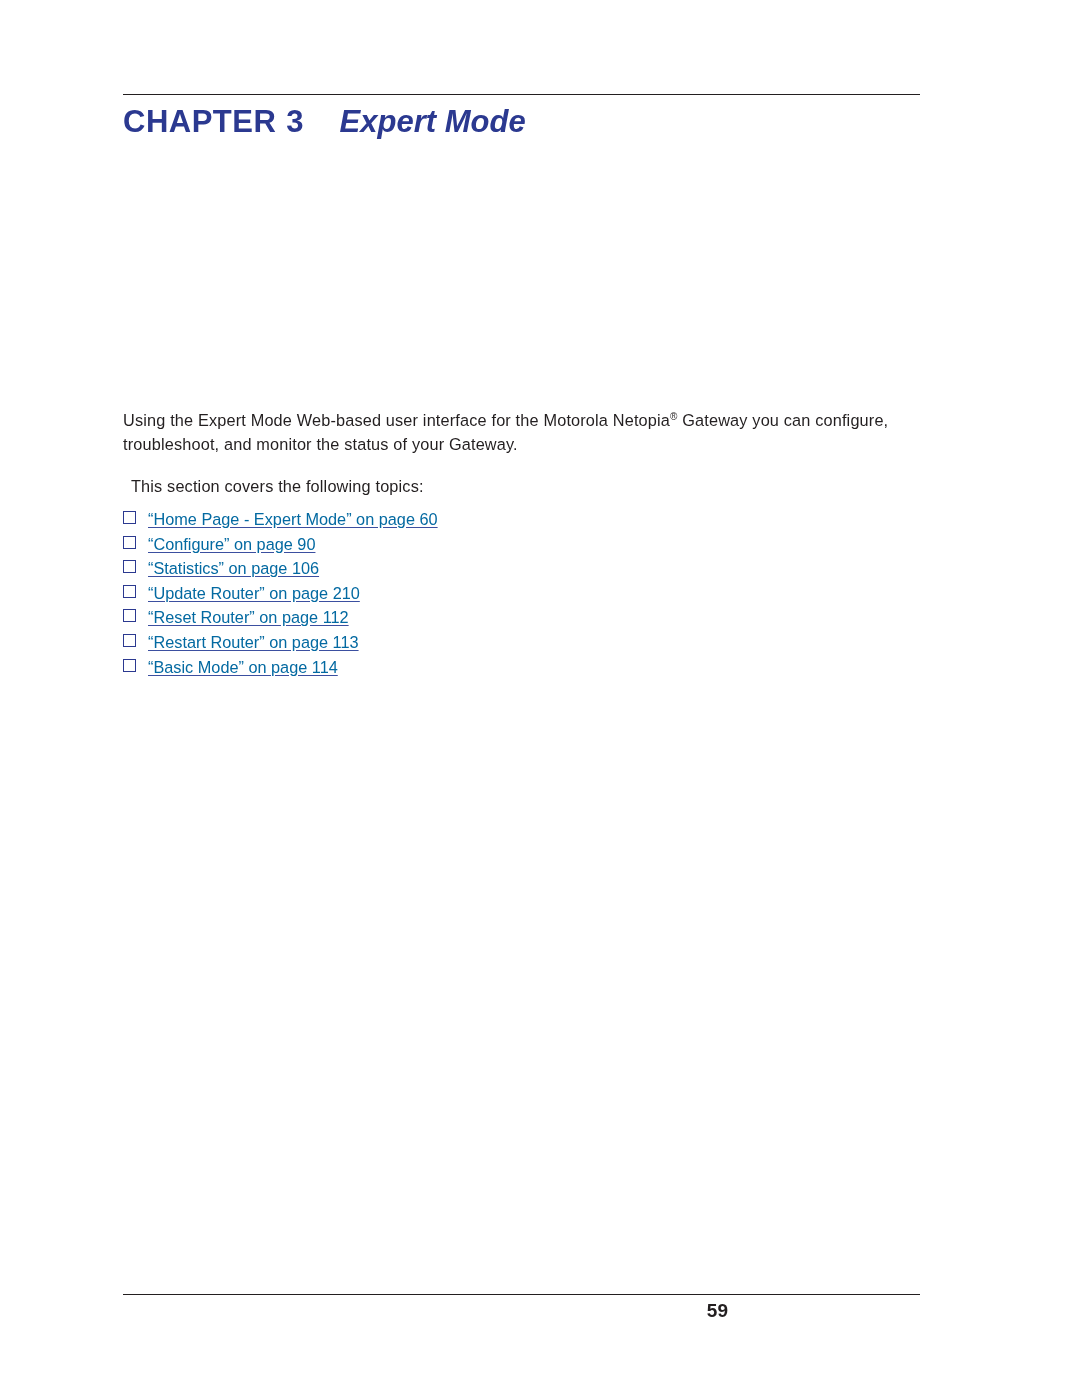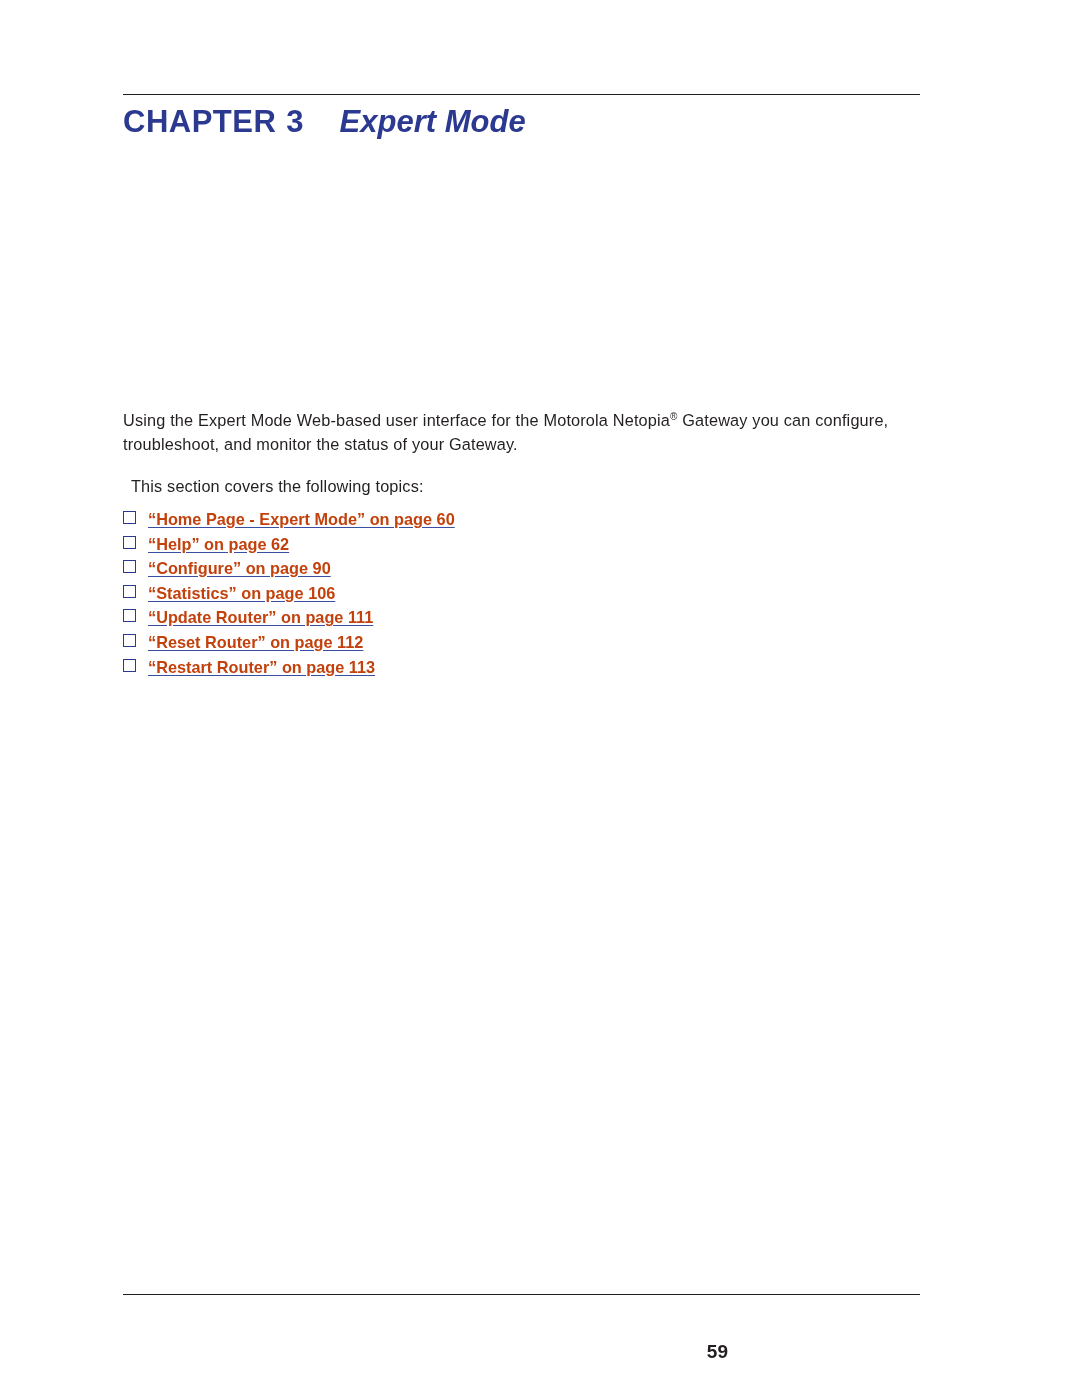--- a/index.html
+++ b/index.html
@@ -105,56 +105,54 @@
     height: 11px;
     border: 1.3px solid #2b3990;
     margin-right: 12px;
     position: relative;
     top: -1px;
   }
   .toc-link {
     text-decoration: underline;
     text-decoration-color: #3b4fa0;
     text-underline-offset: 2px;
-    color: #c2410c;
-    font-weight: bold;
+    color: #0369a1;
   }
 
   .page-number {
     position: absolute;
     right: 160px;
     top: 1300px;
     font-size: 19px;
     font-weight: bold;
     color: #231f20;
-    margin-top: 41px;
   }
 </style>
 </head>
 <body>
 
 <div class="page">
 
   <div class="rule rule-top"></div>
 
   <div class="chapter-head">
     <span class="chapter-word">CHAPTER</span><span class="chapter-num">3</span><span class="chapter-title">Expert Mode</span>
   </div>
 
   <div class="body-block">
     <p class="para"><span>Using the Expert Mode Web-based user interface for the Motorola Netopia</span><span class="reg">®</span><span> Gateway you can configure, troubleshoot, and monitor the status of your Gateway.</span></p>
     <p class="para second">This section covers the following topics:</p>
   </div>
 
   <div class="toc-list">
     <span class="toc-item"><span class="toc-bullet"></span><span class="toc-link">“Home Page - Expert Mode” on page 60</span></span>
-    <span class="toc-item"><span class="toc-bullet"></span><span class="toc-link">“Help” on page 62</span></span>
     <span class="toc-item"><span class="toc-bullet"></span><span class="toc-link">“Configure” on page 90</span></span>
     <span class="toc-item"><span class="toc-bullet"></span><span class="toc-link">“Statistics” on page 106</span></span>
-    <span class="toc-item"><span class="toc-bullet"></span><span class="toc-link">“Update Router” on page 111</span></span>
+    <span class="toc-item"><span class="toc-bullet"></span><span class="toc-link">“Update Router” on page 210</span></span>
     <span class="toc-item"><span class="toc-bullet"></span><span class="toc-link">“Reset Router” on page 112</span></span>
     <span class="toc-item"><span class="toc-bullet"></span><span class="toc-link">“Restart Router” on page 113</span></span>
+    <span class="toc-item"><span class="toc-bullet"></span><span class="toc-link">“Basic Mode” on page 114</span></span>
   </div>
 
   <div class="rule rule-bottom"></div>
   <div class="page-number">59</div>
 
 </div>
 
 </body></html>

